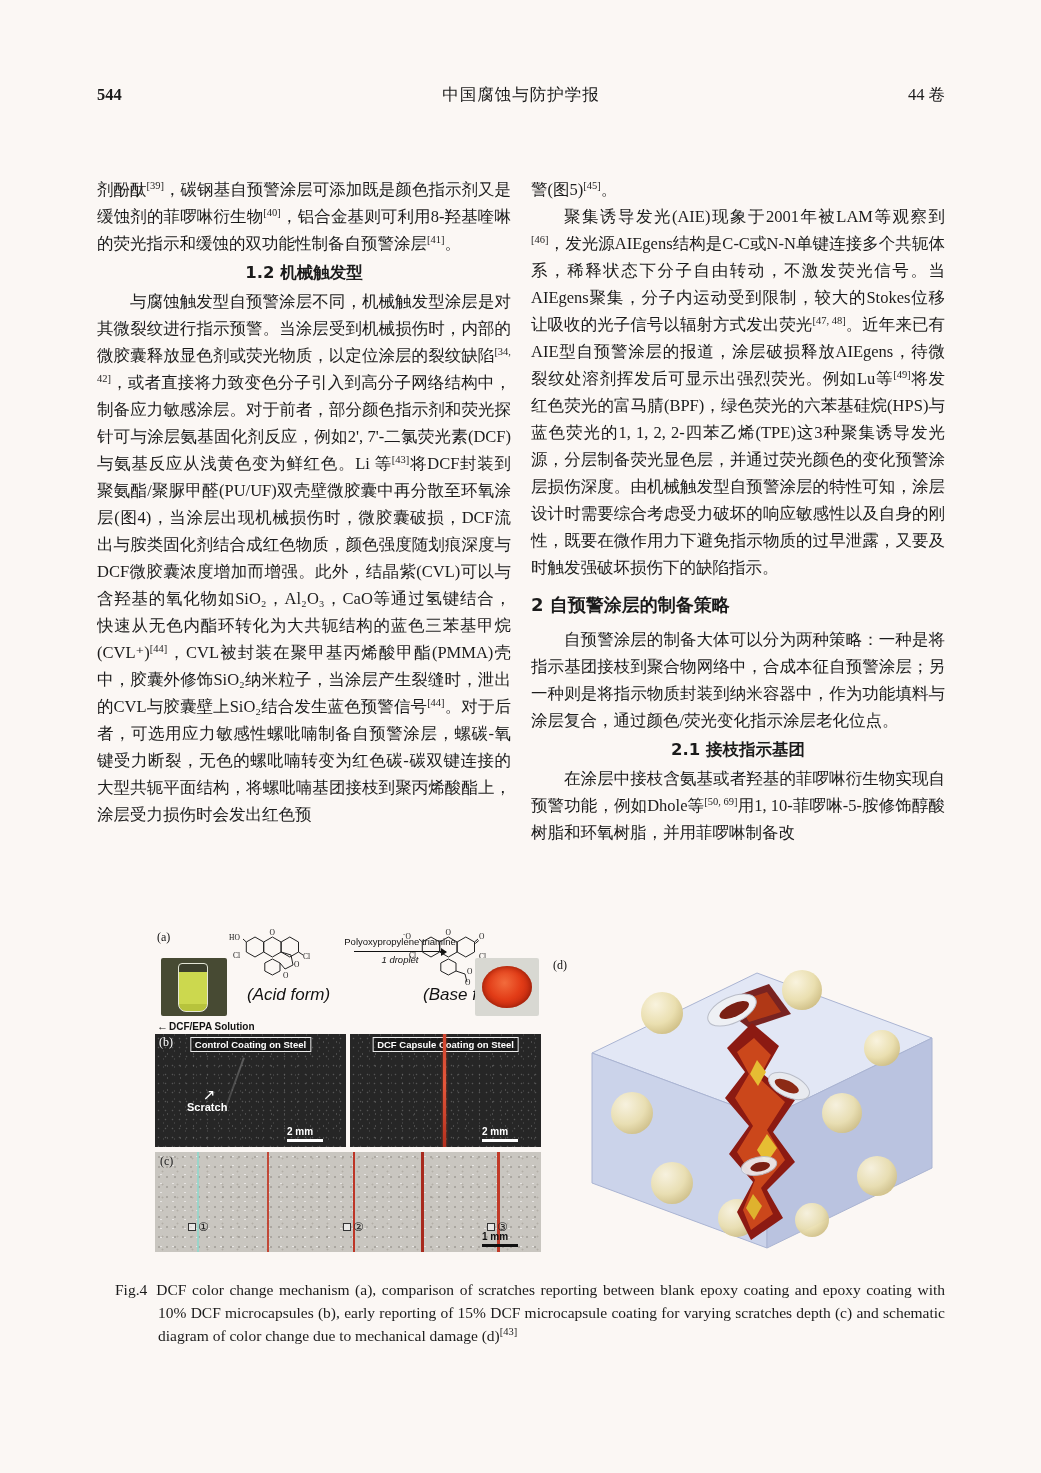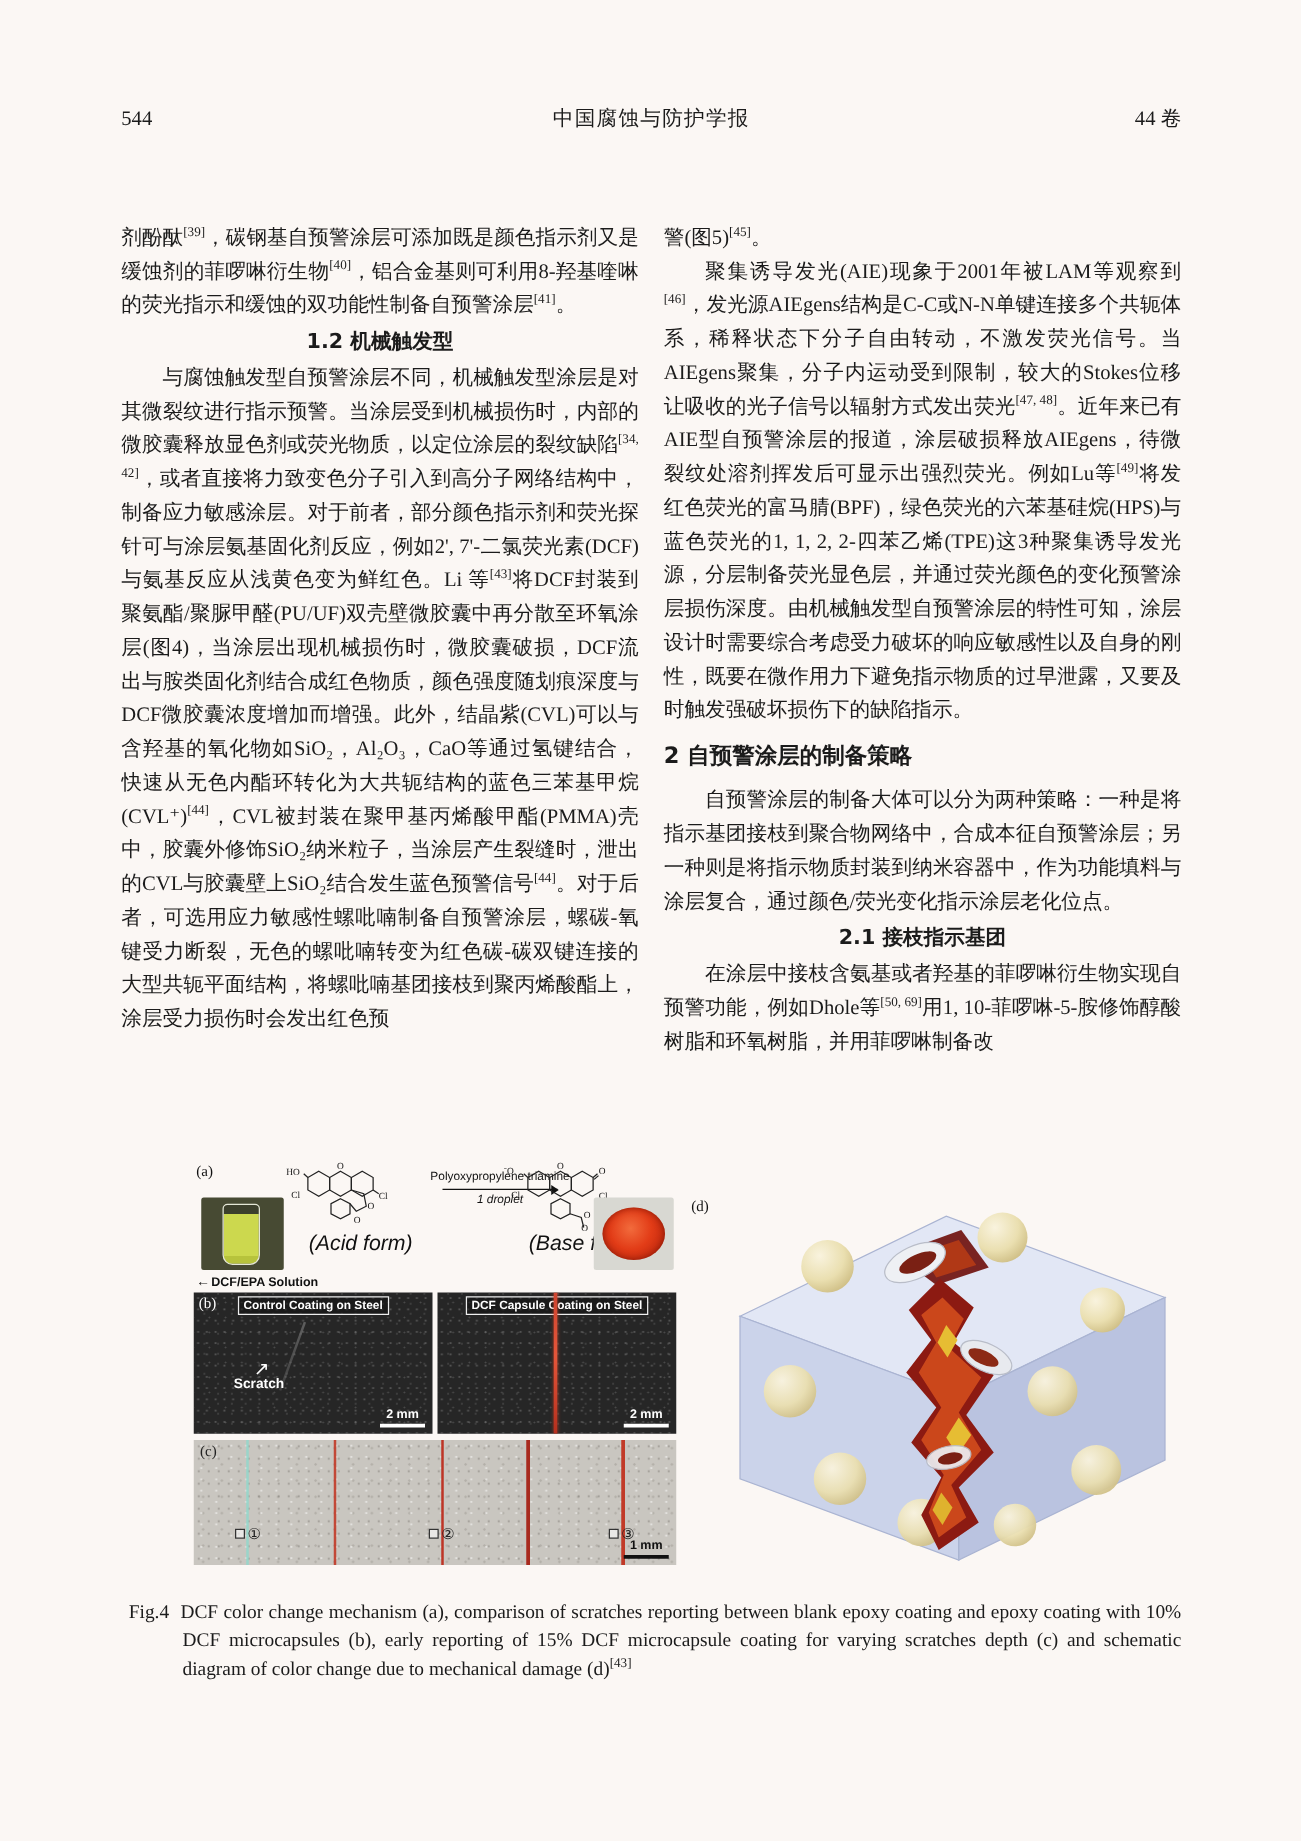--- a/index.html
+++ b/index.html
@@ -7,21 +7,21 @@
   .page{
     position:relative;
     width:1041px;height:1473px;
     background:#fbf7f4;
     font-family:"Liberation Serif","DejaVu Serif",serif;
     color:#1b1b1b;
     overflow:hidden;
   }
   
   .hdr{position:absolute;top:84px;left:97px;width:848px;display:flex;align-items:baseline;font-size:16.5px;}
-  .hdr-left{width:120px;text-align:left;}
+  .hdr-left{width:120px;text-align:left;font-weight:bold;}
   .hdr-center{flex:1;text-align:center;letter-spacing:1px;}
   .hdr-right{width:120px;text-align:right;}
 
   
   .columns{position:absolute;top:136px;left:97px;width:848px;height:800px;display:flex;gap:20px;overflow:hidden;}
   .col{width:414px;font-size:16.5px;line-height:27px;text-align:justify;}
   .para{margin:0;text-indent:2em;}
   .noindent{text-indent:0;margin-top:40px;}
   sup{font-size:10.5px;line-height:0;vertical-align:super;}
   .subheading{font-family:"DejaVu Sans","Liberation Sans",sans-serif;font-weight:bold;font-size:16.5px;margin:2px 0;text-align:center;}
@@ -69,21 +69,21 @@
   .b-label{position:absolute;left:4px;top:1px;color:#fff;font-size:12px;font-family:"Liberation Serif",serif;}
   .ptag{position:absolute;top:3px;left:50%;transform:translateX(-50%);font-size:9.5px;font-weight:bold;color:#fff;
         border:1px solid #eee;padding:1px 4px;background:rgba(10,10,10,.4);white-space:nowrap;}
   .faint-scratch{position:absolute;left:78px;top:22px;width:2px;height:58px;background:linear-gradient(#8a8a8a,#555);
         opacity:.55;transform:rotate(20deg);}
   .scratch{position:absolute;left:32px;top:52px;color:#fff;font-size:11px;font-weight:bold;}
   .scratch .arr{display:block;font-size:15px;transform:translateX(16px);margin-bottom:-3px;font-weight:normal;}
   .redline{position:absolute;left:93px;top:0;bottom:0;width:3px;
         background:linear-gradient(180deg,#cf4530,#e6563a 45%,#b52f1d);
         box-shadow:0 0 3px rgba(220,70,40,.7);}
-  .sb{position:absolute;right:6px;bottom:5px;text-align:center;font-size:10px;font-weight:bold;}
+  .sb{position:absolute;right:23px;bottom:5px;font-size:10px;font-weight:bold;}
   .sb .bar{height:3px;width:36px;margin:2px auto 0;}
   .sb.white{color:#fff;} .sb.white .bar{background:#fff;}
   .sb.black{color:#111;margin-left:10px;} .sb.black .bar{background:#111;}
 
   
   .panel-c{position:absolute;left:0;top:224px;width:386px;height:100px;
     background-color:#c9c6c0;
     background-image:
       radial-gradient(circle, rgba(90,85,80,.35) .6px, transparent 1.1px),
       radial-gradient(circle, rgba(255,255,255,.55) .6px, transparent 1.1px),
@@ -103,21 +103,21 @@
 
   
   .panel-d{position:absolute;left:392px;top:0;width:398px;height:330px;}
   .d-label{left:6px;top:30px;}
 
   
   .captions{position:absolute;top:1278px;left:97px;width:848px;}
   .cap{margin:0;text-align:justify;}
   .cap-zh{font-family:"DejaVu Sans","Liberation Sans",sans-serif;font-size:15px;line-height:22px;
           margin:0 0 6px 33px;padding-left:35px;text-indent:-35px;}
-  .cap-en{font-size:15.5px;line-height:23px;margin-left:6px;padding-left:43px;text-indent:-43px;}
+  .cap-en{font-size:15.5px;line-height:23px;margin-left:18px;padding-left:43px;text-indent:-43px;}
   .cap .lab{margin-right:9px;}
   .cap-zh .lab{font-weight:bold;}
 </style>
 </head>
 <body>
 
 <div class="page">
 
   <header class="hdr">
     <span class="hdr-left">544</span>

